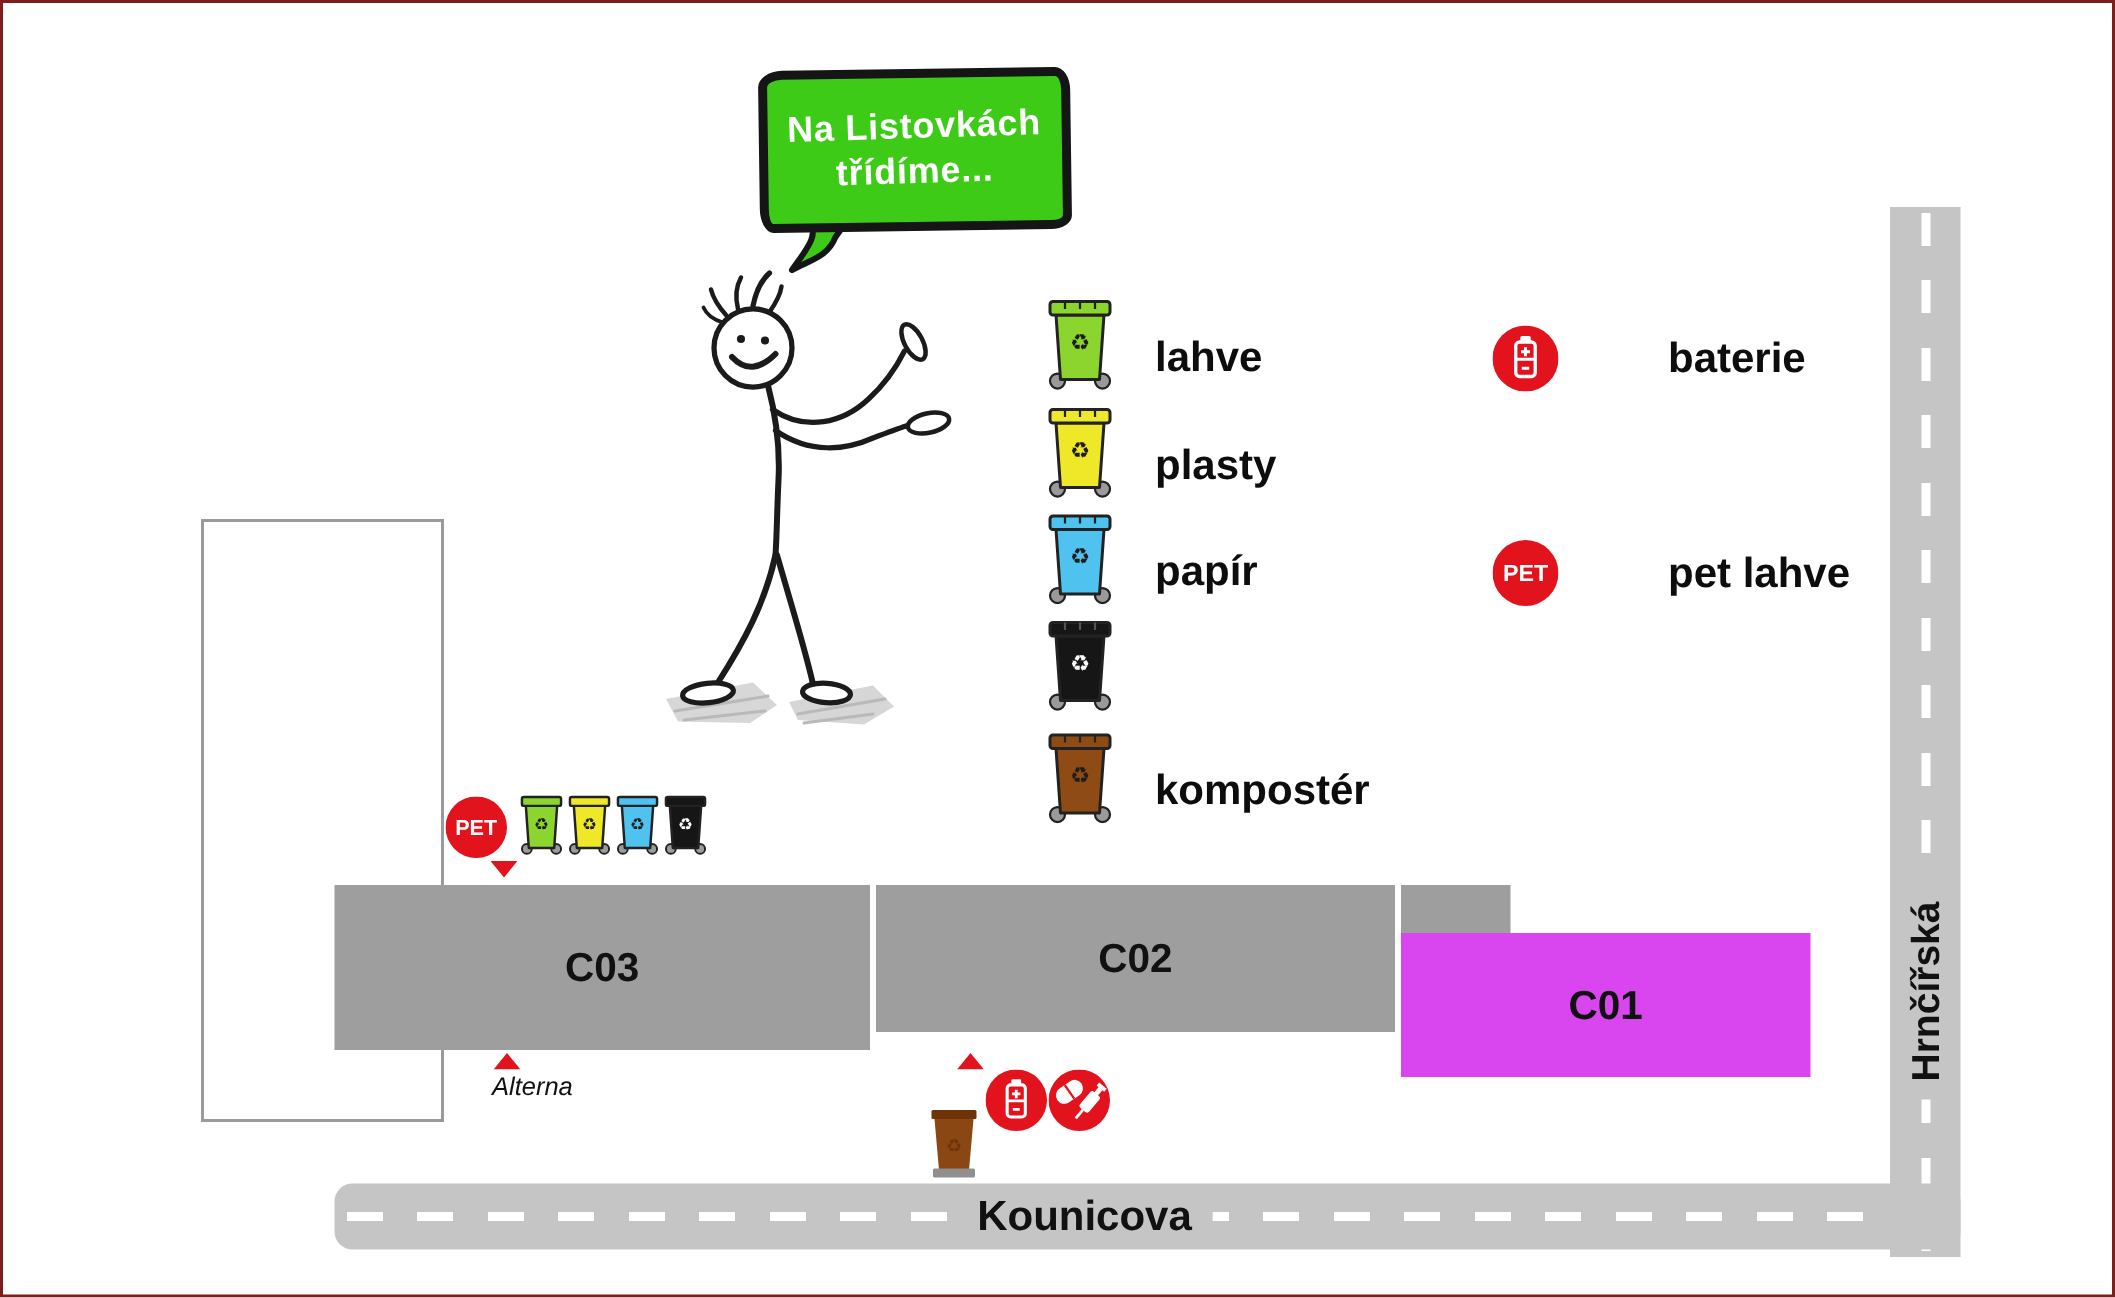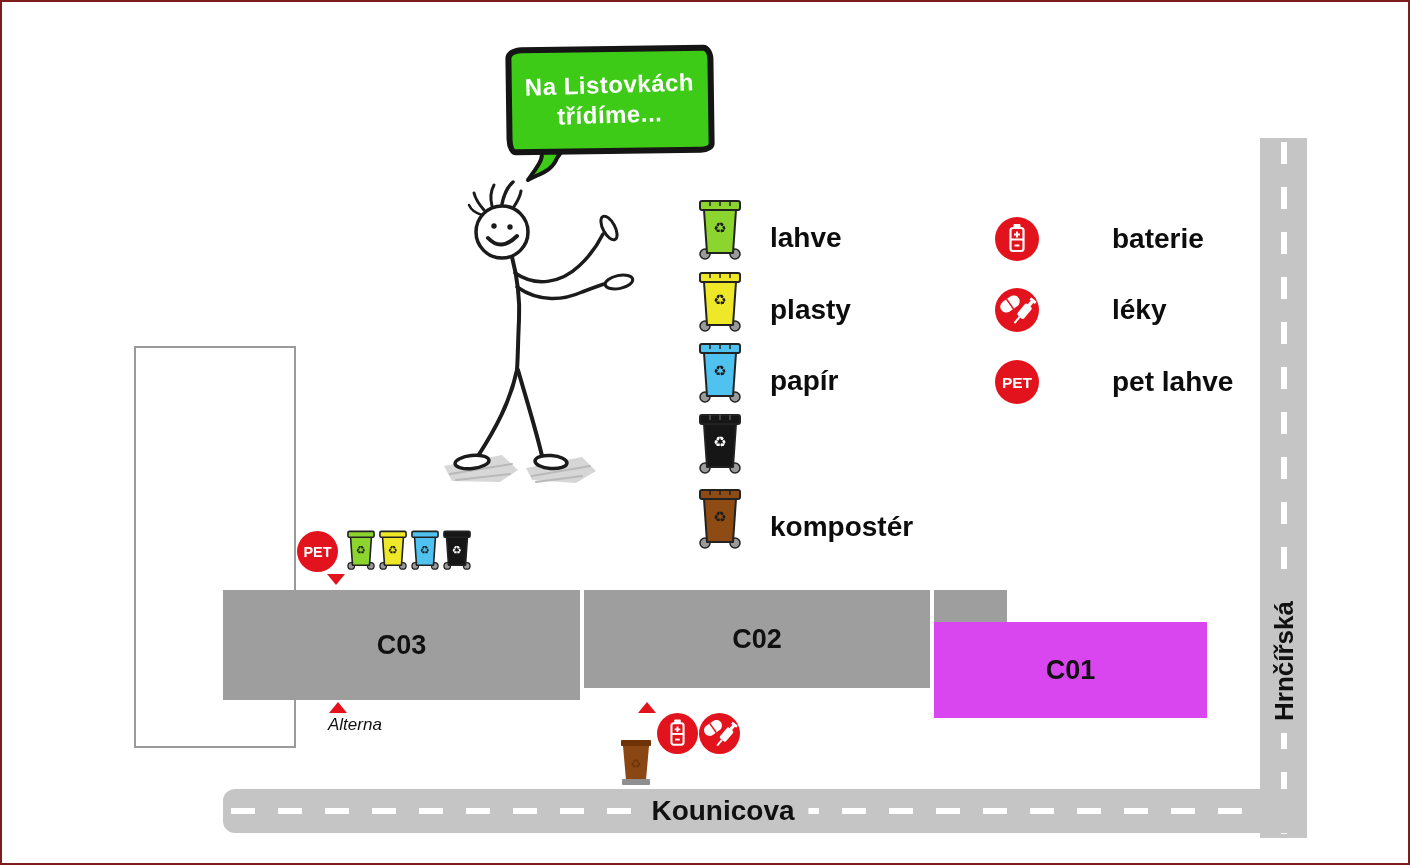--- a/index.html
+++ b/index.html
@@ -174,36 +174,20 @@
       <circle cx="22" cy="22" r="22" fill="#e2131c"></circle>
       <rect x="15.5" y="11" width="13" height="23" rx="2.5" fill="none" stroke="#fff" stroke-width="2.2"></rect>
       <rect x="18.5" y="7" width="7" height="4" rx="1" fill="#fff"></rect>
       <path d="M15.5,22.5 H28.5" stroke="#fff" stroke-width="2"></path>
       <path d="M22,14.5 v6 M19,17.5 h6" stroke="#fff" stroke-width="2"></path>
       <path d="M19.5,28.5 h5" stroke="#fff" stroke-width="2"></path>
     </svg>
     <span class="icon-label">baterie</span>
   </div>
 
-  <div class="abs icon-row row-leky">
-    <svg viewBox="0 0 44 44">
-      <circle cx="22" cy="22" r="22" fill="#e2131c"></circle>
-      <g transform="rotate(-35 15 16)">
-        <rect x="4.5" y="10" width="21" height="12" rx="6" fill="#fff"></rect>
-        <path d="M15,10 v12" stroke-width="1.6" stroke="#e2131c"></path>
-      </g>
-      <g transform="rotate(40 27 25)">
-        <rect x="24" y="7" width="7" height="2.8" fill="#fff"></rect>
-        <rect x="25.8" y="9.5" width="3.5" height="5.5" fill="#fff"></rect>
-        <rect x="23.5" y="14.5" width="8.5" height="15" rx="2" fill="#fff"></rect>
-        <path d="M27.7,29.5 v8" stroke="#fff" stroke-width="2"></path>
-      </g>
-    </svg>
-    <span class="icon-label">léky</span>
-  </div>
 
   <div class="abs icon-row row-pet">
     <svg viewBox="0 0 44 44">
       <circle cx="22" cy="22" r="22" fill="#e2131c"></circle>
       <text x="22" y="27.5" text-anchor="middle" fill="#fff" font-weight="bold" font-size="15.5" font-family="Liberation Sans, sans-serif">PET</text>
     </svg>
     <span class="icon-label">pet lahve</span>
   </div>
 
   <div class="abs outline-building" style="border-color: rgb(154, 154, 154);"></div>

